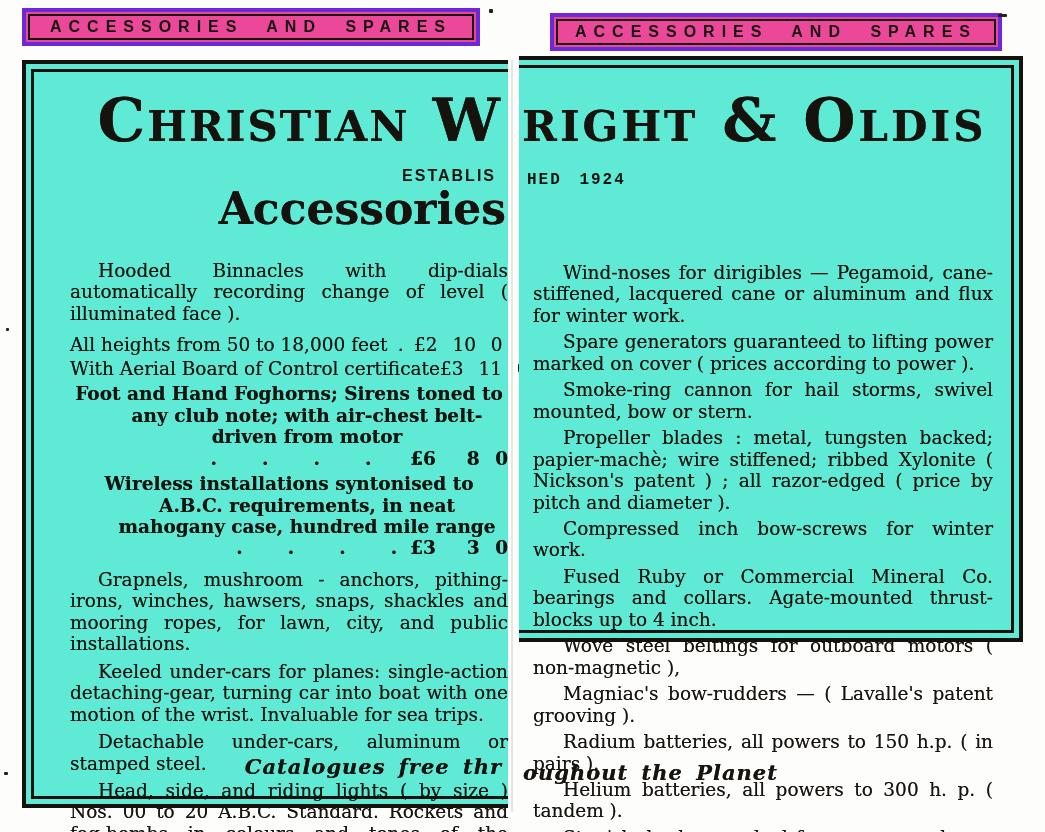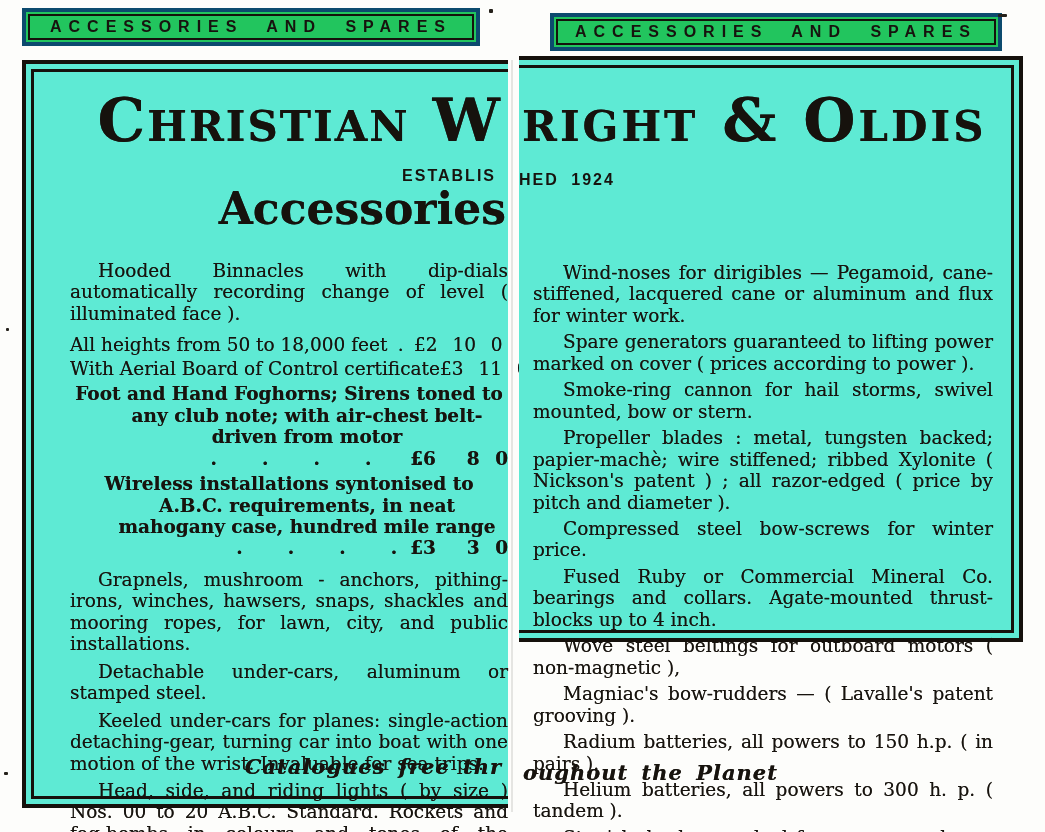--- a/index.html
+++ b/index.html
@@ -3,21 +3,21 @@
 <meta charset="utf-8">
 <style>
   html,body{margin:0;padding:0;background:#ffffff;}
   #canvas{
     position:relative;width:1045px;height:832px;overflow:hidden;
     background:#fdfdfb;color:#17130e;
     font-family:"DejaVu Serif", serif;
   }
   
   .banner{
-    position:absolute;border:4px solid #0c4a6e;background:#22c55e;box-sizing:border-box;
+    position:absolute;border:4px solid #6d28d9;background:#ec4899;box-sizing:border-box;
   }
   .banner .banner-inner{
     margin:2px;border:2px solid #15110c;height:calc(100% - 8px);
     display:flex;align-items:center;justify-content:center;
     font-family:"Liberation Sans", sans-serif;font-weight:bold;
     font-size:16px;letter-spacing:7px;word-spacing:12px;white-space:nowrap;
   }
   #banner-left{left:22px;top:8px;width:458px;height:38px;}
   #banner-right{left:550px;top:13px;width:452px;height:38px;}
   
@@ -37,21 +37,21 @@
     line-height:1;letter-spacing:2px;white-space:nowrap;color:#16120d;
     text-shadow:0 0 0.5px rgba(20,15,8,0.8);
   }
   #brand-left{top:26px;right:6px;}
   #brand-right{top:30px;left:3px;letter-spacing:3px;}
   .established{
     position:absolute;font-weight:bold;font-size:16px;letter-spacing:2px;white-space:nowrap;
     font-family:"Liberation Sans", sans-serif;
   }
   #established-left{top:103px;right:12px;}
-  #established-right{top:111px;left:0;word-spacing:6px;}
+  #established-right{top:111px;left:8px;word-spacing:6px;font-family:Liberation Mono, monospace;}
   .subtitle{
     position:absolute;font-weight:bold;font-size:44px;line-height:1;white-space:nowrap;color:#16120d;
     text-shadow:0 0 0.5px rgba(20,15,8,0.8);
   }
   #subtitle-left{top:123px;right:2px;}
   #subtitle-right{top:131px;left:6px;word-spacing:16px;}
   
   .col{
     position:absolute;font-size:18.5px;line-height:1.16;text-align:justify;
     text-shadow:0 0 0.5px rgba(25,18,10,0.65);
@@ -117,22 +117,22 @@
       <div class="hang mt10">
         <span>Foot and Hand Foghorns; Sirens toned to any club note; with air-chest belt-driven from motor</span><span class="leader-inline">   .       .       .       .       .</span>
         <span class="hang-price">£6  8 0</span>
       </div>
       <div class="hang mb10">
         <span>Wireless installations syntonised to A.B.C. requirements, in neat mahogany case, hundred mile range</span><span class="leader-inline">   .       .       .       .</span>
         <span class="hang-price">£3  3 0</span>
       </div>
 
       <p class="para mt10">Grapnels, mushroom - anchors, pithing-irons, winches, hawsers, snaps, shackles and mooring ropes, for lawn, city, and public installations.</p>
+      <p class="para">Keeled under-cars for planes: single-action detaching-gear, turning car into boat with one motion of the wrist.  Invaluable for sea trips.</p>
       <p class="para">Detachable under-cars, aluminum or stamped steel.</p>
-      <p class="para">Keeled under-cars for planes: single-action detaching-gear, turning car into boat with one motion of the wrist.  Invaluable for sea trips.</p>
       <p class="para">Head, side, and riding lights ( by size ) Nos. 00 to 20 A.B.C. Standard.  Rockets and fog-bombs in colours and tones of the principal clubs ( boxed ).</p>
 
       <div class="price-row mt10">
         <span class="pr-label">A selection of twenty</span>
         <span class="pr-leader">.         .</span>
         <span class="pr-price">£2 17 6</span>
       </div>
 
     </div>
 
@@ -143,21 +143,21 @@
     <div class="frame-inner"></div>
 
     <div class="brand" id="brand-right">right &amp; Oldis</div>
     <div class="established" id="established-right">HED 1924</div>
 
     <div class="col" id="col-right">
       <p class="rp">Wind-noses for dirigibles — Pegamoid, cane-stiffened, lacquered cane or aluminum and flux for winter work.</p>
       <p class="rp">Spare generators guaranteed to lifting power marked on cover ( prices according to power ).</p>
       <p class="rp">Smoke-ring cannon for hail storms, swivel mounted, bow or stern.</p>
       <p class="rp">Propeller blades : metal, tungsten backed; papier-machè; wire stiffened; ribbed Xylonite ( Nickson's patent ) ;  all razor-edged ( price by pitch and diameter ).</p>
-      <p class="rp">Compressed steel bow-screws for winter price.</p>
+      <p class="rp">Compressed inch bow-screws for winter work.</p>
       <p class="rp">Fused Ruby or Commercial Mineral Co. bearings and collars. Agate-mounted thrust-blocks up to 4 inch.</p>
       <p class="rp">Wove steel beltings for outboard motors ( non-magnetic ),</p>
       <p class="rp">Magniac's bow-rudders — ( Lavalle's patent grooving ).</p>
       <p class="rp">Radium batteries, all powers to 150 h.p. ( in pairs ).</p>
       <p class="rp">Helium batteries, all powers to 300 h. p. ( tandem ).</p>
       <p class="rp">Stun'sle brakes worked from upper or lower platform.</p>
 
     </div>
 
     <div class="catalogue" id="catalogue-right">oughout the Planet</div>

